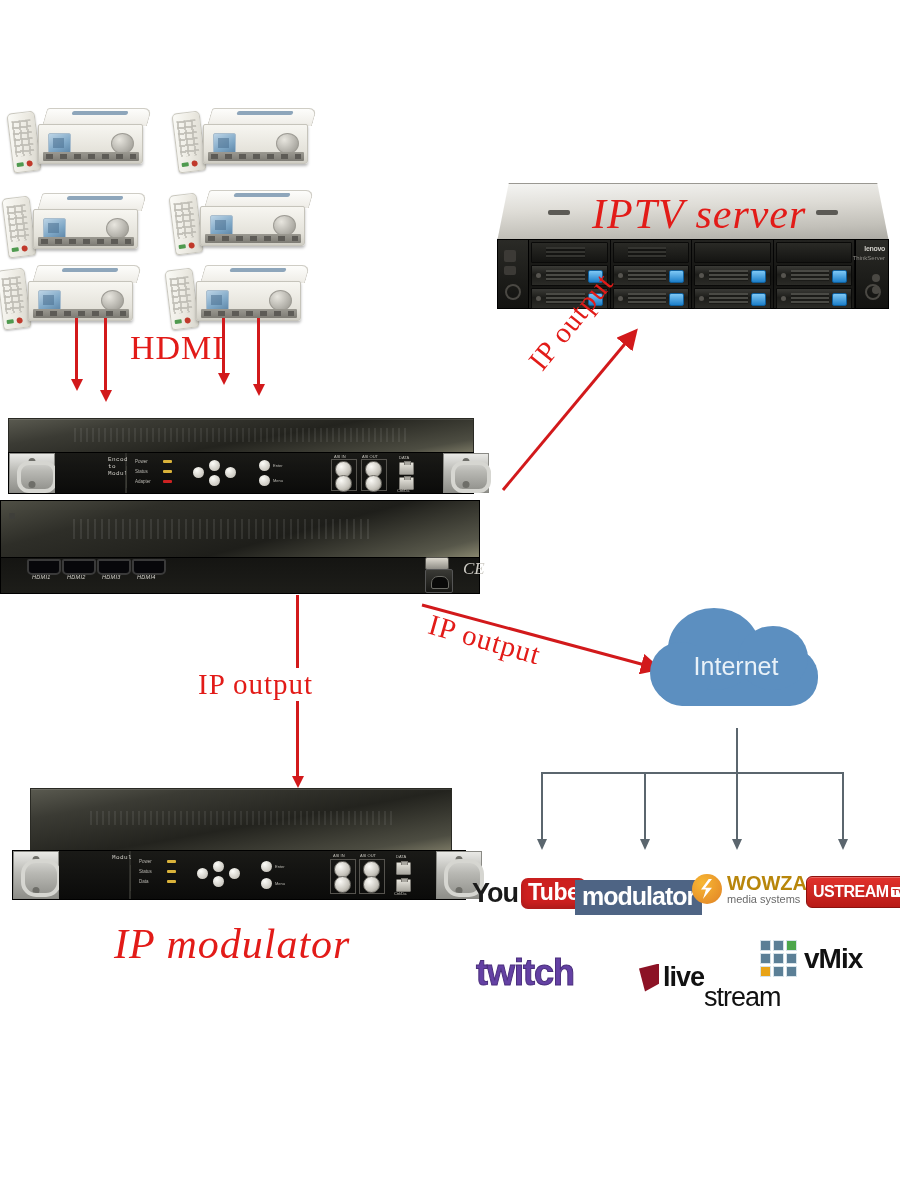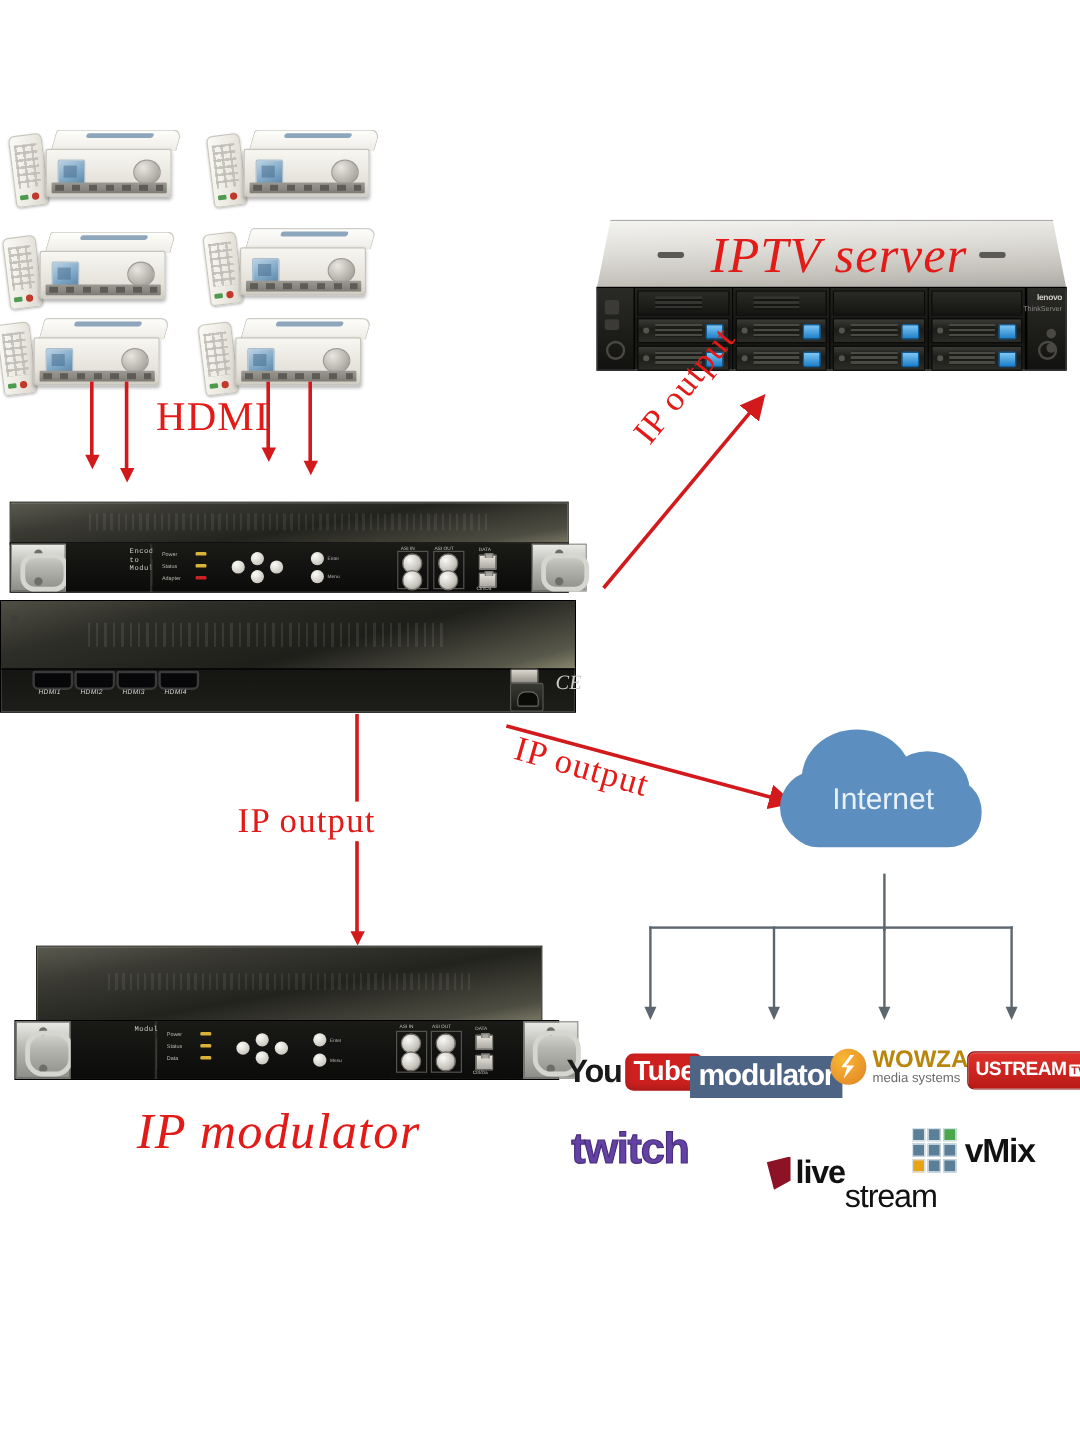--- a/index.html
+++ b/index.html
@@ -238,21 +238,21 @@
   .wowza-mark:after{content:"";position:absolute;left:9px;top:5px;width:11px;height:20px;
     background:#fff;clip-path:polygon(70% 0,100% 0,38% 44%,100% 44%,18% 100%,45% 52%,0 52%);}
   .wowza-t1{font-family:"Liberation Sans",sans-serif;font-weight:bold;font-size:20px;color:#b8860b;letter-spacing:0px;line-height:1;}
   .wowza-t2{font-family:"Liberation Sans",sans-serif;font-size:11px;color:#6b6b6b;line-height:1.1;}
   .ustream{background:linear-gradient(180deg,#e2322c,#b81a16);border:1px solid #8d120f;border-radius:6px;
     padding:6px 6px;display:flex;align-items:center;box-shadow:inset 0 1px 0 rgba(255,255,255,.25);}
   .ustream .ut{font-family:"Liberation Sans",sans-serif;font-weight:bold;font-size:16px;color:#fff;letter-spacing:-.5px;}
   .ustream .utv{font-family:"Liberation Sans",sans-serif;font-weight:bold;font-size:9px;color:#c02a25;background:#fff;
     padding:0 2px;margin-left:2px;border-radius:1px;}
   .twitch{font-family:"Liberation Sans",sans-serif;font-weight:bold;font-size:36px;color:#6441a4;
-    letter-spacing:-1px;-webkit-text-stroke:1px #4b2f7d;}
+    letter-spacing:-1px;margin-top:16px;-webkit-text-stroke:1px #4b2f7d;}
   .ls-mark{width:20px;height:28px;background:#8c1225;margin-right:4px;
     clip-path:polygon(100% 0,100% 72%,30% 100%,0 18%);}
   .ls-t1{font-family:"Liberation Sans",sans-serif;font-weight:bold;font-size:27px;color:#111;letter-spacing:-1px;}
   .ls-t2{font-family:"Liberation Sans",sans-serif;font-size:27px;color:#111;letter-spacing:-1px;margin-top:40px;}
   .vgrid{display:grid;grid-template-columns:repeat(3,11px);grid-template-rows:repeat(3,11px);gap:2px;margin-right:7px;}
   .vcell{background:#5b7f96;border:1px solid #d7e3ea;}
   .vcell.green{background:#4ca64c;}
   .vcell.orange{background:#e8a317;}
   .vmix-t{font-family:"Liberation Sans",sans-serif;font-weight:bold;font-size:28px;color:#111;letter-spacing:-1px;}
 

